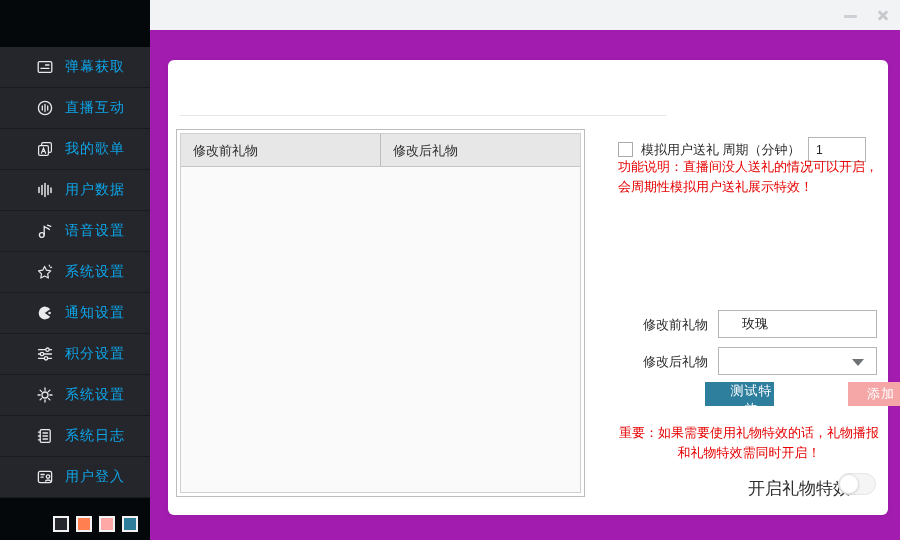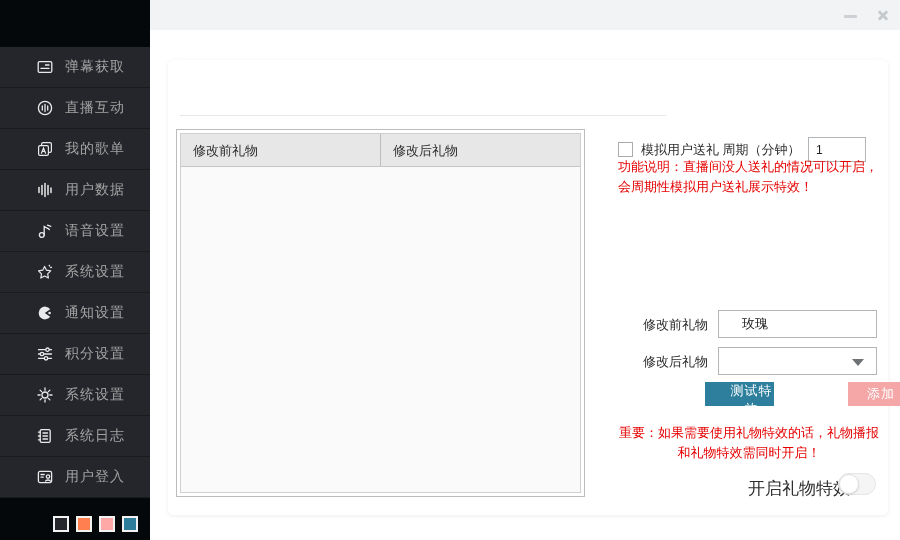--- a/index.html
+++ b/index.html
@@ -11,26 +11,26 @@
   
   .sidebar { position:absolute; left:0; top:0; width:150px; height:540px; background:#05080a; }
   .logo-area { height:47px; background:#05080a; }
   .nav { background:#24262b; }
   .nav-item {
     height:41px; display:flex; align-items:center; padding-left:36px; gap:11px;
     background:#24262b; border-bottom:1px solid #191b1f; cursor:pointer;
   }
   .nav-item .icn { width:18px; height:18px; flex:0 0 18px; display:flex; align-items:center; justify-content:center; }
   .nav-item svg { width:18px; height:18px; }
-  .nav-label { color:#a3a3a3; font-size:14px; letter-spacing:1px; white-space:nowrap; }
+  .nav-label { color:#0ea5e9; font-size:14px; letter-spacing:1px; white-space:nowrap; }
   .sidebar-bottom { position:absolute; left:0; bottom:0; width:150px; height:42px; background:#05080a; }
   .swatch-row { position:absolute; right:12px; bottom:8px; display:flex; gap:7px; }
   .swatch { width:16px; height:16px; border:2px solid #f2f2f2; display:inline-block; cursor:pointer; }
   
-  .main { position:absolute; left:150px; top:0; width:750px; height:540px; background:#ffffff; }
+  .main { position:absolute; left:150px; top:0; width:750px; height:540px; background:#a21caf; }
   .titlebar { position:absolute; left:0; top:0; width:750px; height:30px; background:#f2f3f5; }
   .win-controls { position:absolute; right:10px; top:0; height:30px; display:flex; align-items:center; gap:18px; }
   .min-btn { width:14px; height:30px; position:relative; cursor:pointer; }
   .min-btn::after { content:""; position:absolute; left:0; top:15px; width:13px; height:3px; background:#ccd0d4; border-radius:1px; }
   .close-btn { width:14px; height:30px; position:relative; cursor:pointer; }
   .close-btn::before, .close-btn::after {
     content:""; position:absolute; left:1px; top:14px; width:12px; height:3px; background:#c6cacd; border-radius:1px;
   }
   .close-btn::before { transform:rotate(45deg); }
   .close-btn::after  { transform:rotate(-45deg); }

